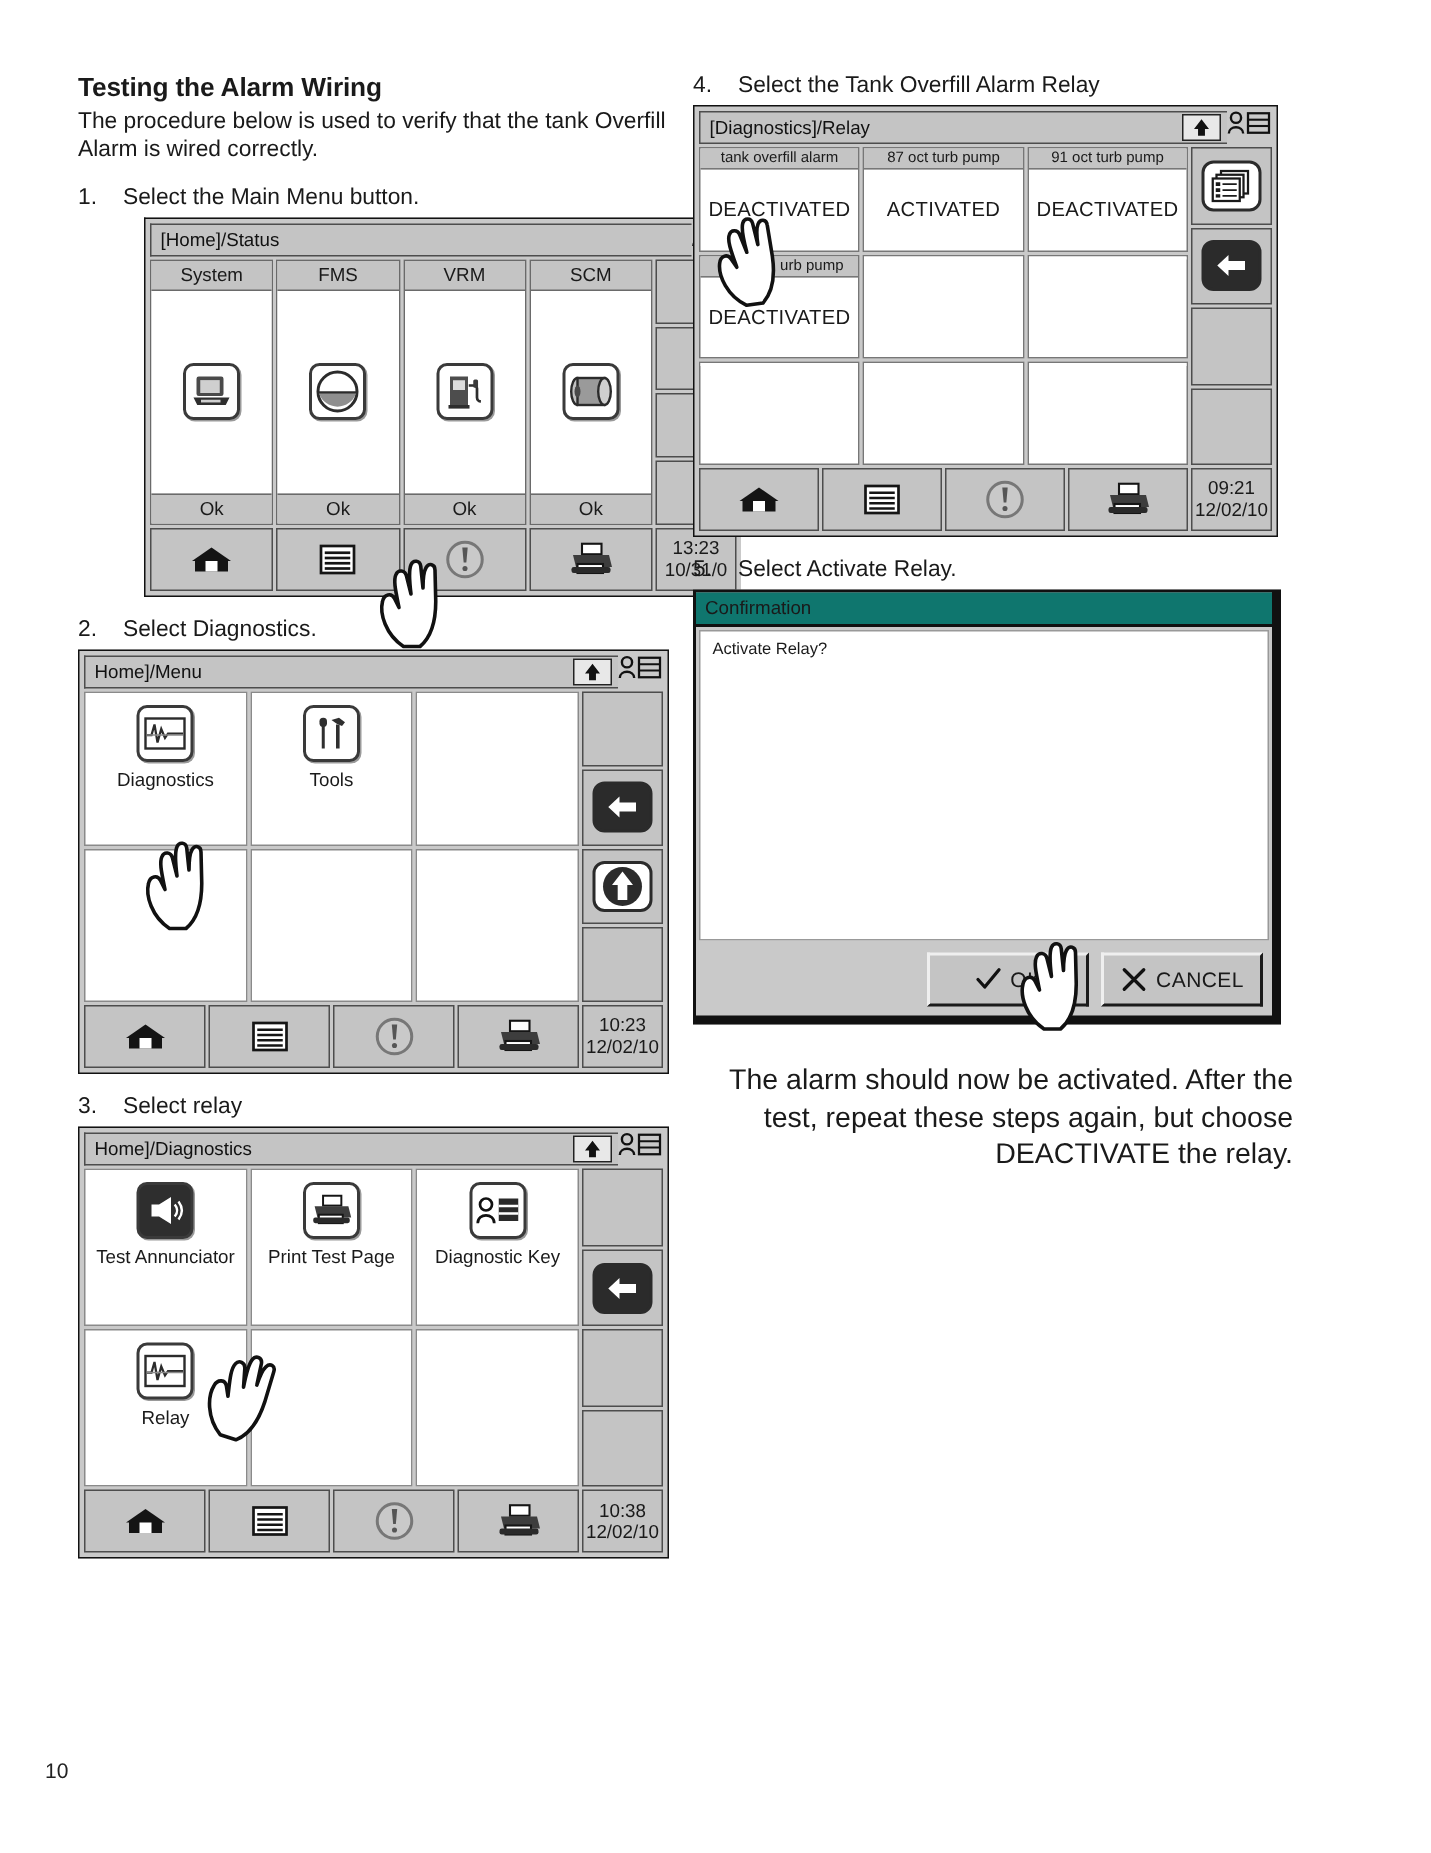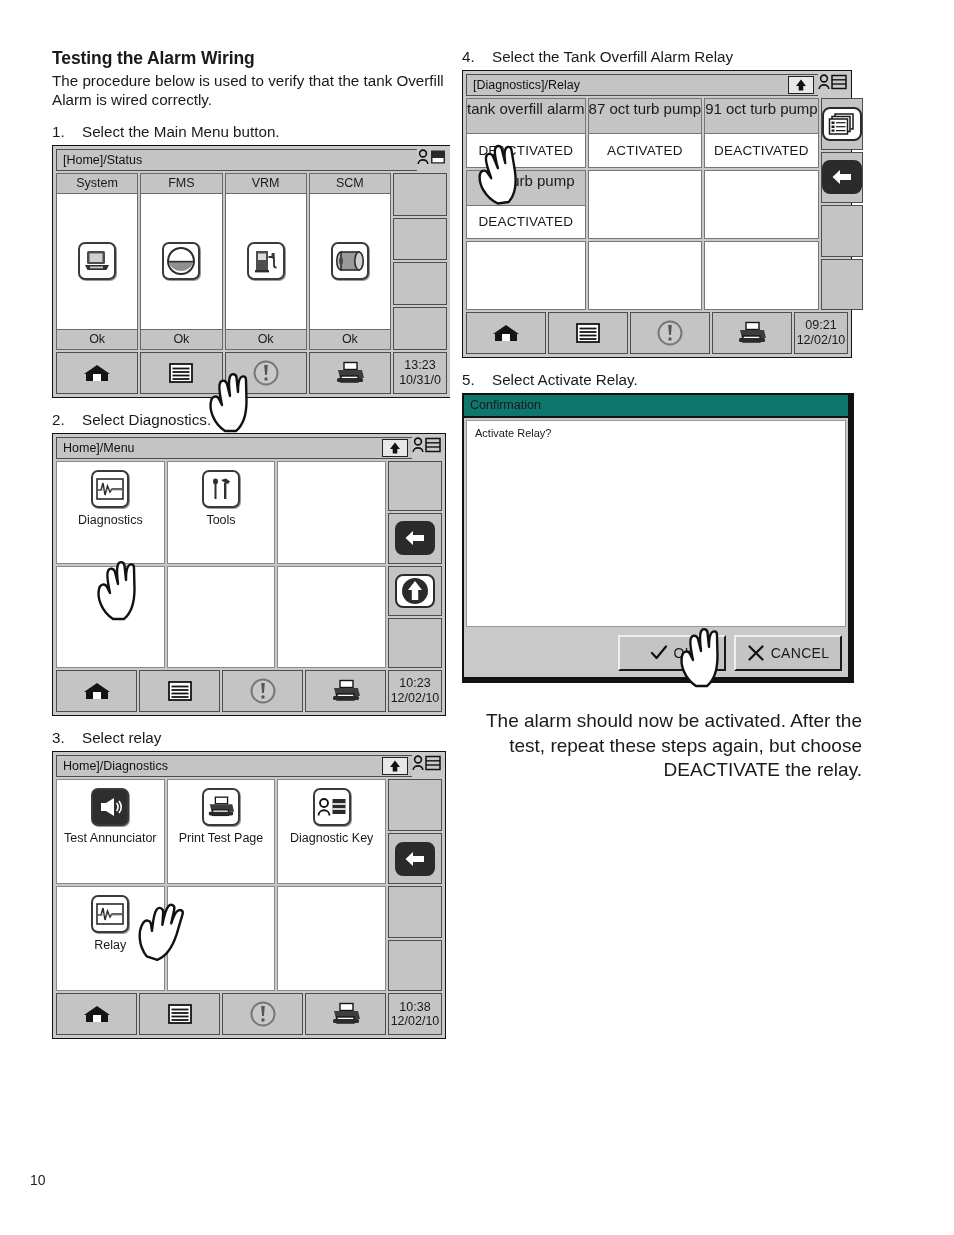--- a/index.html
+++ b/index.html
@@ -105,22 +105,22 @@
     padding-top:8px;
   }
   .grid-cell .lbl { font-size:12.5px; text-align:center; margin-top:5px; line-height:1.15; }
   .grid-cell.empty { }
 
   
   .relay-grid { flex:1; display:grid; grid-template-columns: repeat(3,1fr);
     grid-template-rows: repeat(3,1fr); gap:2px; }
   .relay-cell { background:#fff; border:1px solid #777; display:flex; flex-direction:column; }
   .relay-cell .rh {
-    background:#c4c4c4; font-size:15px; text-align:center;
-    padding:1px 0 16px 0; border-bottom:1px solid #777; white-space:nowrap;
+    background:#c4c4c4; font-size:10px; text-align:center;
+    padding:1px 0 1px 0; border-bottom:1px solid #777; white-space:nowrap;
   }
   .relay-cell .rv {
     flex:1; display:flex; align-items:center; justify-content:center;
     font-size:13.5px; letter-spacing:.2px;
   }
   .relay-cell.blank .rh { background:#fff; border-bottom:none; }
 
   
   .hmi-foot { display:flex; height:42px; margin-top:2px; }
   .foot-btn {
@@ -182,21 +182,21 @@
   <div class="col-left">
 
     <h1 class="title">Testing the Alarm Wiring</h1>
     <p class="intro">The procedure below is used to verify that the tank Overfill Alarm is wired correctly.</p>
 
     <div class="step">
       <span class="num">1.</span>
       <span class="txt">Select the Main Menu button.</span>
     </div>
 
-    <div class="hmi clipped" style="height:253px; width:398px;">
+    <div class="hmi clipped" style="height:253px; width:398px;margin-left:44px;">
       <div class="hmi-inner">
 
         <div style="display:flex;">
           <div class="hmi-title" style="flex:1;">
             <span class="tt">[Home]/Status</span>
           </div>
           <div class="idbtn">
             <span>
               <svg width="30" height="16" viewBox="0 0 30 16">
                 <circle cx="6" cy="4.5" r="3.4" fill="none" stroke="#111" stroke-width="1.6"></circle>

